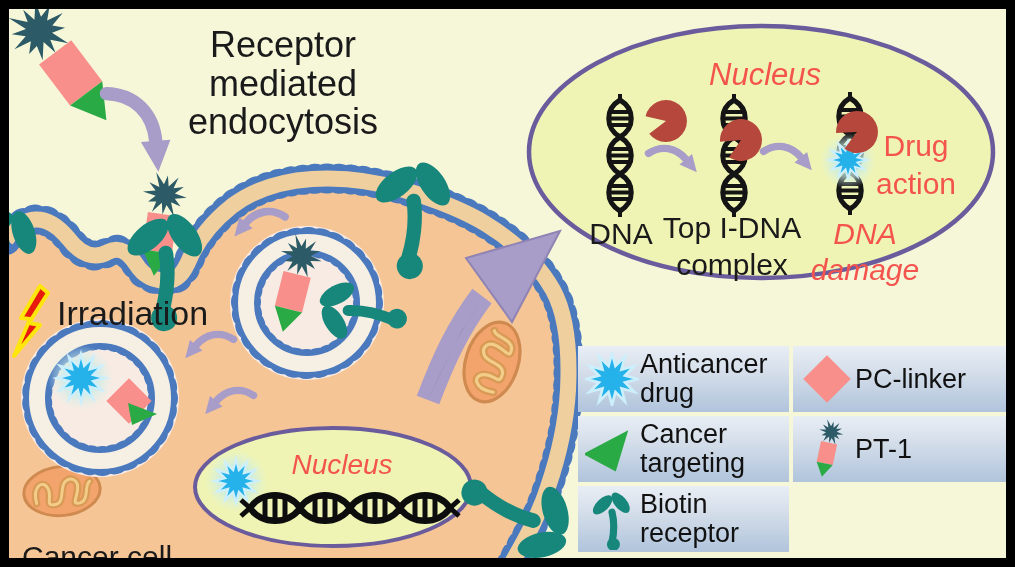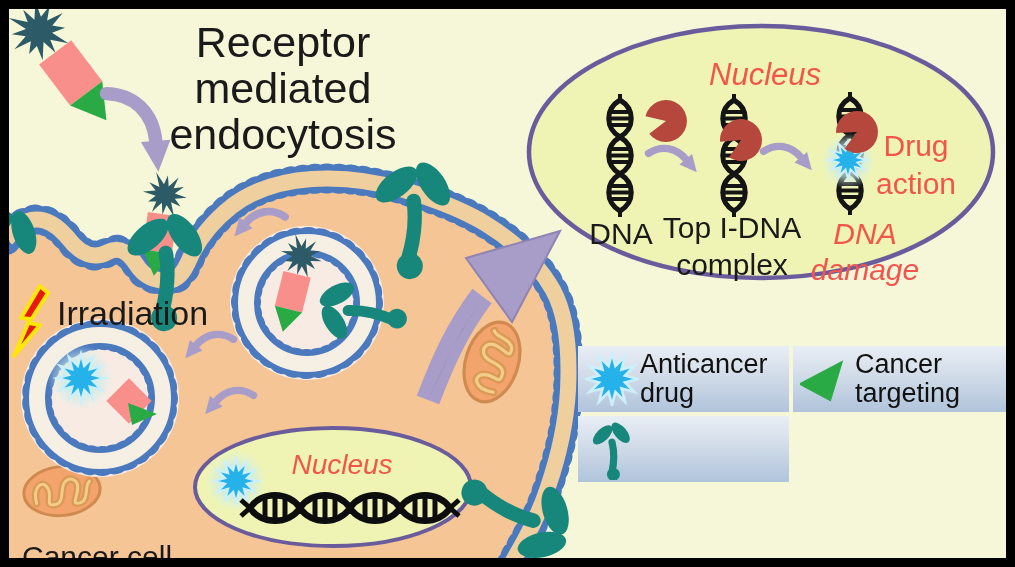--- a/index.html
+++ b/index.html
@@ -137,21 +137,21 @@
     <use href="#dnav" transform="translate(734,100)"></use>
     <use href="#pacman" transform="translate(741,140) rotate(-30)"></use>
     <use href="#smallarrow" transform="translate(795,164) scale(-1.05,1.05)"></use>
     <use href="#dnav" transform="translate(850,98)"></use>
     <circle cx="848" cy="161" r="28" fill="url(#glowg)"></circle>
     <use href="#drugstar" transform="translate(848,160) scale(0.78)"></use>
     <use href="#pacman" transform="translate(857,132) rotate(-28)"></use>
   </g>
 </svg>
 
-<div class="lbl center" style="left:133px;top:19px;width:300px;font-size:43px;line-height:1.07;">Receptor mediated
+<div class="lbl center" style="left:133px;top:26px;width:300px;font-size:36px;line-height:1.07;">Receptor mediated
 endocytosis</div>
 
 <div class="lbl" style="left:57px;top:294px;font-size:34px;">Irradiation</div>
 
 <div class="lbl bold" style="left:22px;top:540px;font-size:30px;">Cancer cell</div>
 
 <div class="lbl red bold ital center" style="left:283px;top:449px;width:118px;font-size:28px;">Nucleus</div>
 
 <div class="lbl red bold ital center" style="left:706px;top:57px;width:118px;font-size:31px;">Nucleus</div>
 
@@ -172,30 +172,48 @@
       <svg width="54" height="54" viewBox="-27 -27 54 54">
               <use href="#drugstar" transform="scale(1.08)"></use>
             </svg>
     </div>
     <div class="ltext">Anticancer
 drug</div>
   </div>
   <div class="cell">
     <div class="licon">
       <svg width="54" height="54" viewBox="-27 -27 54 54">
+              <use href="#diamond" transform="scale(1.05)"></use>
+            </svg>
+    </div>
+    <div class="ltext">PC-linker</div>
+  </div>
+  <div class="cell">
+    <div class="licon">
+      <svg width="54" height="54" viewBox="-27 -27 54 54">
               <use href="#tri" fill="#2aaa45" transform="scale(1.25)"></use>
             </svg>
     </div>
     <div class="ltext">Cancer
 targeting</div>
   </div>
   <div class="cell">
     <div class="licon">
+      <svg width="54" height="64" viewBox="-40 -78 80 140">
+              <use href="#pt1" transform="rotate(12)"></use>
+            </svg>
+    </div>
+    <div class="ltext">PT-1</div>
+  </div>
+  <div class="cell">
+    <div class="licon">
       <svg width="54" height="62" viewBox="-30 -30 60 82">
               <use href="#receptor" transform="scale(0.95)"></use>
             </svg>
     </div>
+    <div class="ltext">Biotin
+receptor</div>
   </div>
 </div>
 
 <div class="frame"></div>
 </div>
 </div>
 
 </body></html>

